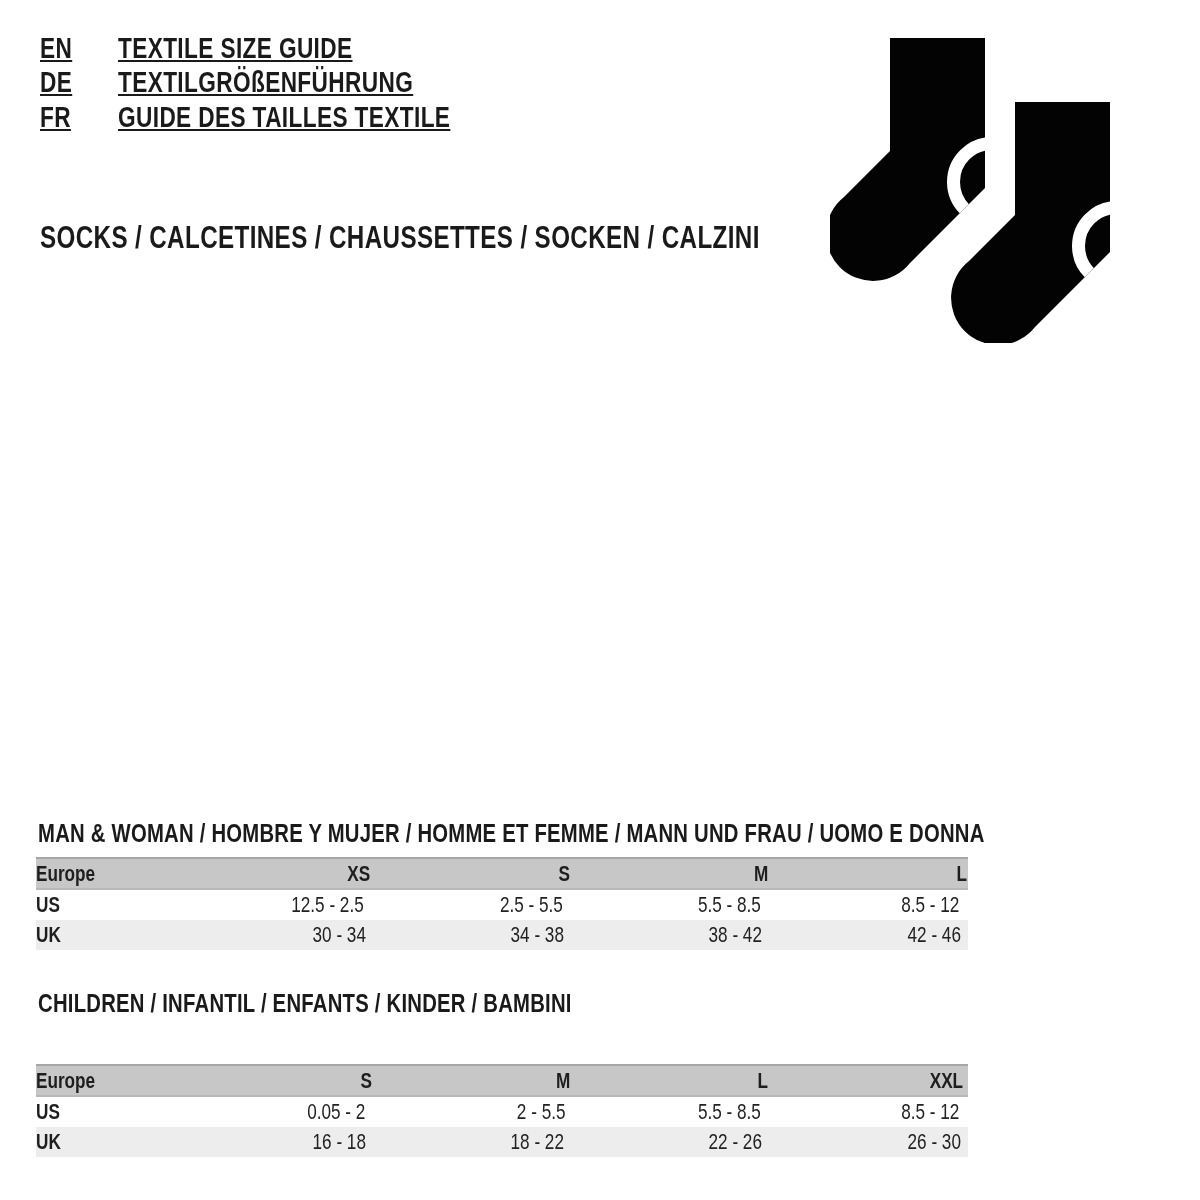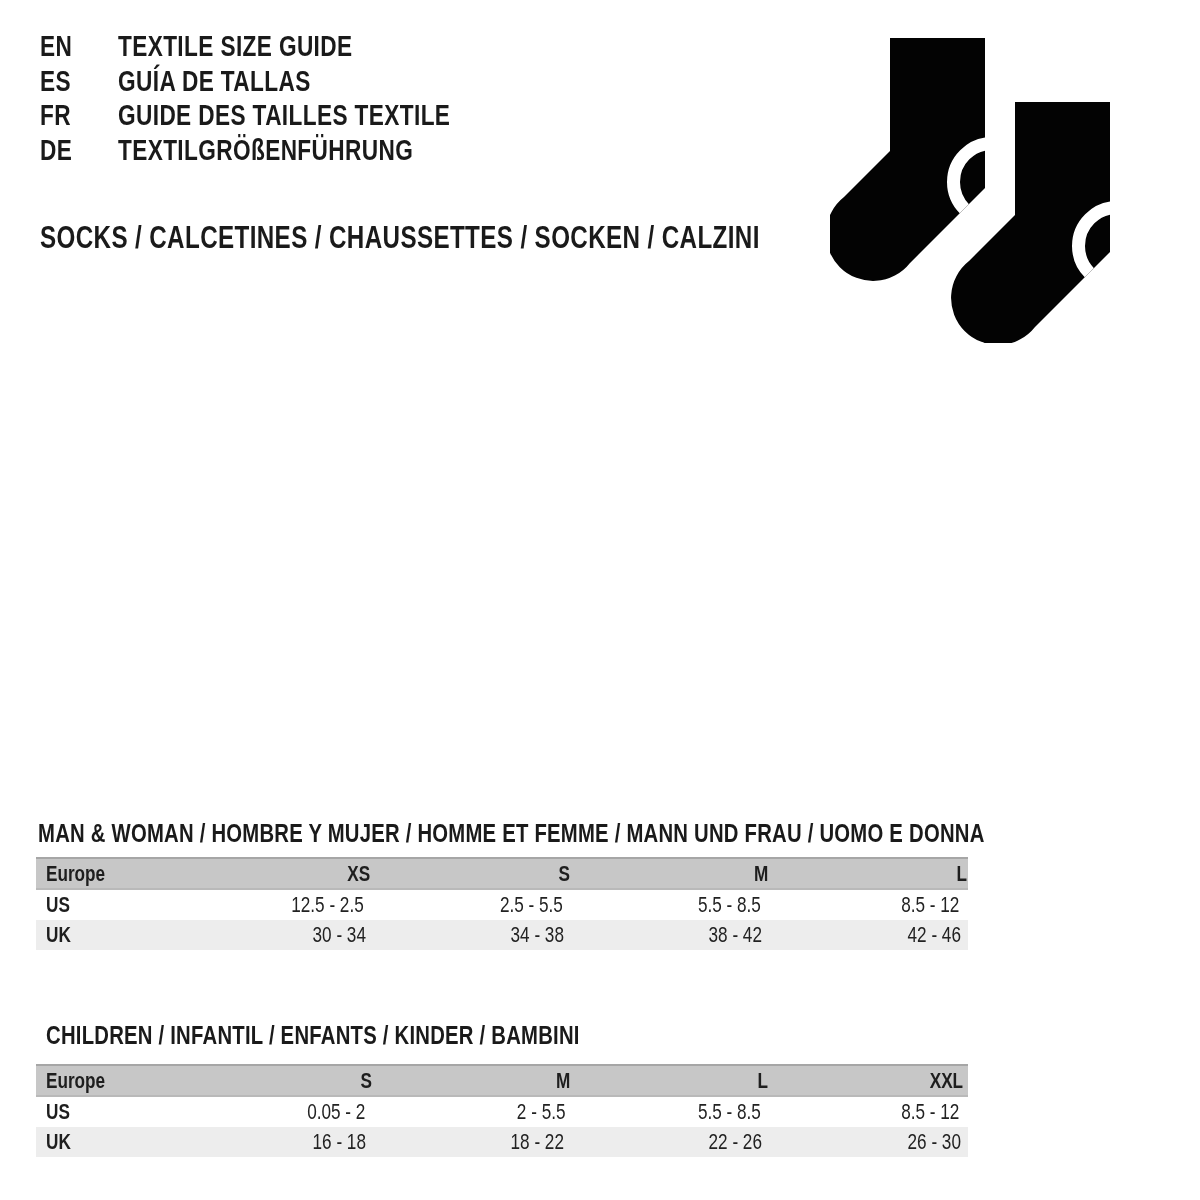--- a/index.html
+++ b/index.html
@@ -11,74 +11,70 @@
     position:relative;overflow:hidden;
   }
   .page{position:absolute;inset:0;}
 
   
   .cond{display:inline-block;transform:scaleX(0.78);transform-origin:0 50%;white-space:nowrap;}
   .cond-c{display:inline-block;transform:scaleX(0.78);transform-origin:50% 50%;white-space:nowrap;}
 
   
   .lang-block{position:absolute;left:40px;top:30px;}
-  .lang-row{display:flex;align-items:flex-start;height:34.5px;}
+  .lang-row{display:flex;align-items:flex-end;height:34.5px;text-decoration:underline;}
   .lang-code{width:78px;font-size:29px;font-weight:700;letter-spacing:0.5px;}
   .lang-label{font-size:29px;font-weight:700;letter-spacing:0.5px;}
 
   .product-line{position:absolute;left:40px;top:221px;height:34px;display:flex;align-items:center;
     font-size:31px;font-weight:700;letter-spacing:0.5px;justify-content:flex-end;}
 
   
   .socks-icon{position:absolute;left:830px;top:38px;width:282px;height:305px;}
 
   
   .section-title{position:absolute;left:38px;height:30px;display:flex;align-items:center;
     font-size:26px;font-weight:700;letter-spacing:0.3px;}
   .title-1{top:818px;}
-  .title-2{top:1020px;margin-left:8px;}
+  .title-2{top:988px;}
 
   .size-table{position:absolute;left:36px;width:932px;border-collapse:collapse;table-layout:fixed;}
   .table-1{top:857px;}
   .table-2{top:1064px;}
   .size-table col.c0{width:15%;}
   .size-table col.cn{width:21.25%;}
   .size-table th,.size-table td{padding:0;margin:0;vertical-align:middle;text-align:right;
     font-size:22px;font-weight:400;color:#222;}
   .size-table thead th{
     height:29px;background:var(--table_header_bg,#c7c7c7);
     border-top:2px solid var(--table_header_border,#a6a6a6);
     border-bottom:2px solid #b9b9b9;
     font-weight:700;color:#1e1e1e;
   }
   .size-table td{height:30px;text-decoration:underline;}
-  .size-table .lbl{text-align:left;padding-left:10px;font-weight:700;color:#1e1e1e;}
+  .size-table .lbl{text-align:left;font-weight:700;color:#1e1e1e;}
   .size-table tr.alt td{background:var(--table_alt_row_bg,#ededed);}
 </style>
 </head>
 <body>
 
 <div class="page">
 
   <div class="lang-block">
     <div class="lang-row">
       <span class="lang-code cond">EN</span>
       <span class="lang-label cond">TEXTILE SIZE GUIDE</span>
     </div>
     <div class="lang-row">
-      <span class="lang-code cond">ES</span>
-      <span class="lang-label cond">GUÍA DE TALLAS</span>
+      <span class="lang-code cond">DE</span>
+      <span class="lang-label cond">TEXTILGRÖßENFÜHRUNG</span>
     </div>
     <div class="lang-row">
       <span class="lang-code cond">FR</span>
       <span class="lang-label cond">GUIDE DES TAILLES TEXTILE</span>
-    </div>
-    <div class="lang-row">
-      <span class="lang-code cond">DE</span>
-      <span class="lang-label cond">TEXTILGRÖßENFÜHRUNG</span>
     </div>
   </div>
 
   <div class="product-line">
     <span class="cond">SOCKS / CALCETINES / CHAUSSETTES / SOCKEN / CALZINI</span>
   </div>
 
   <div class="socks-icon">
     <svg width="282" height="305" viewBox="-10 0 282 305" xmlns="http://www.w3.org/2000/svg">
       <defs>

